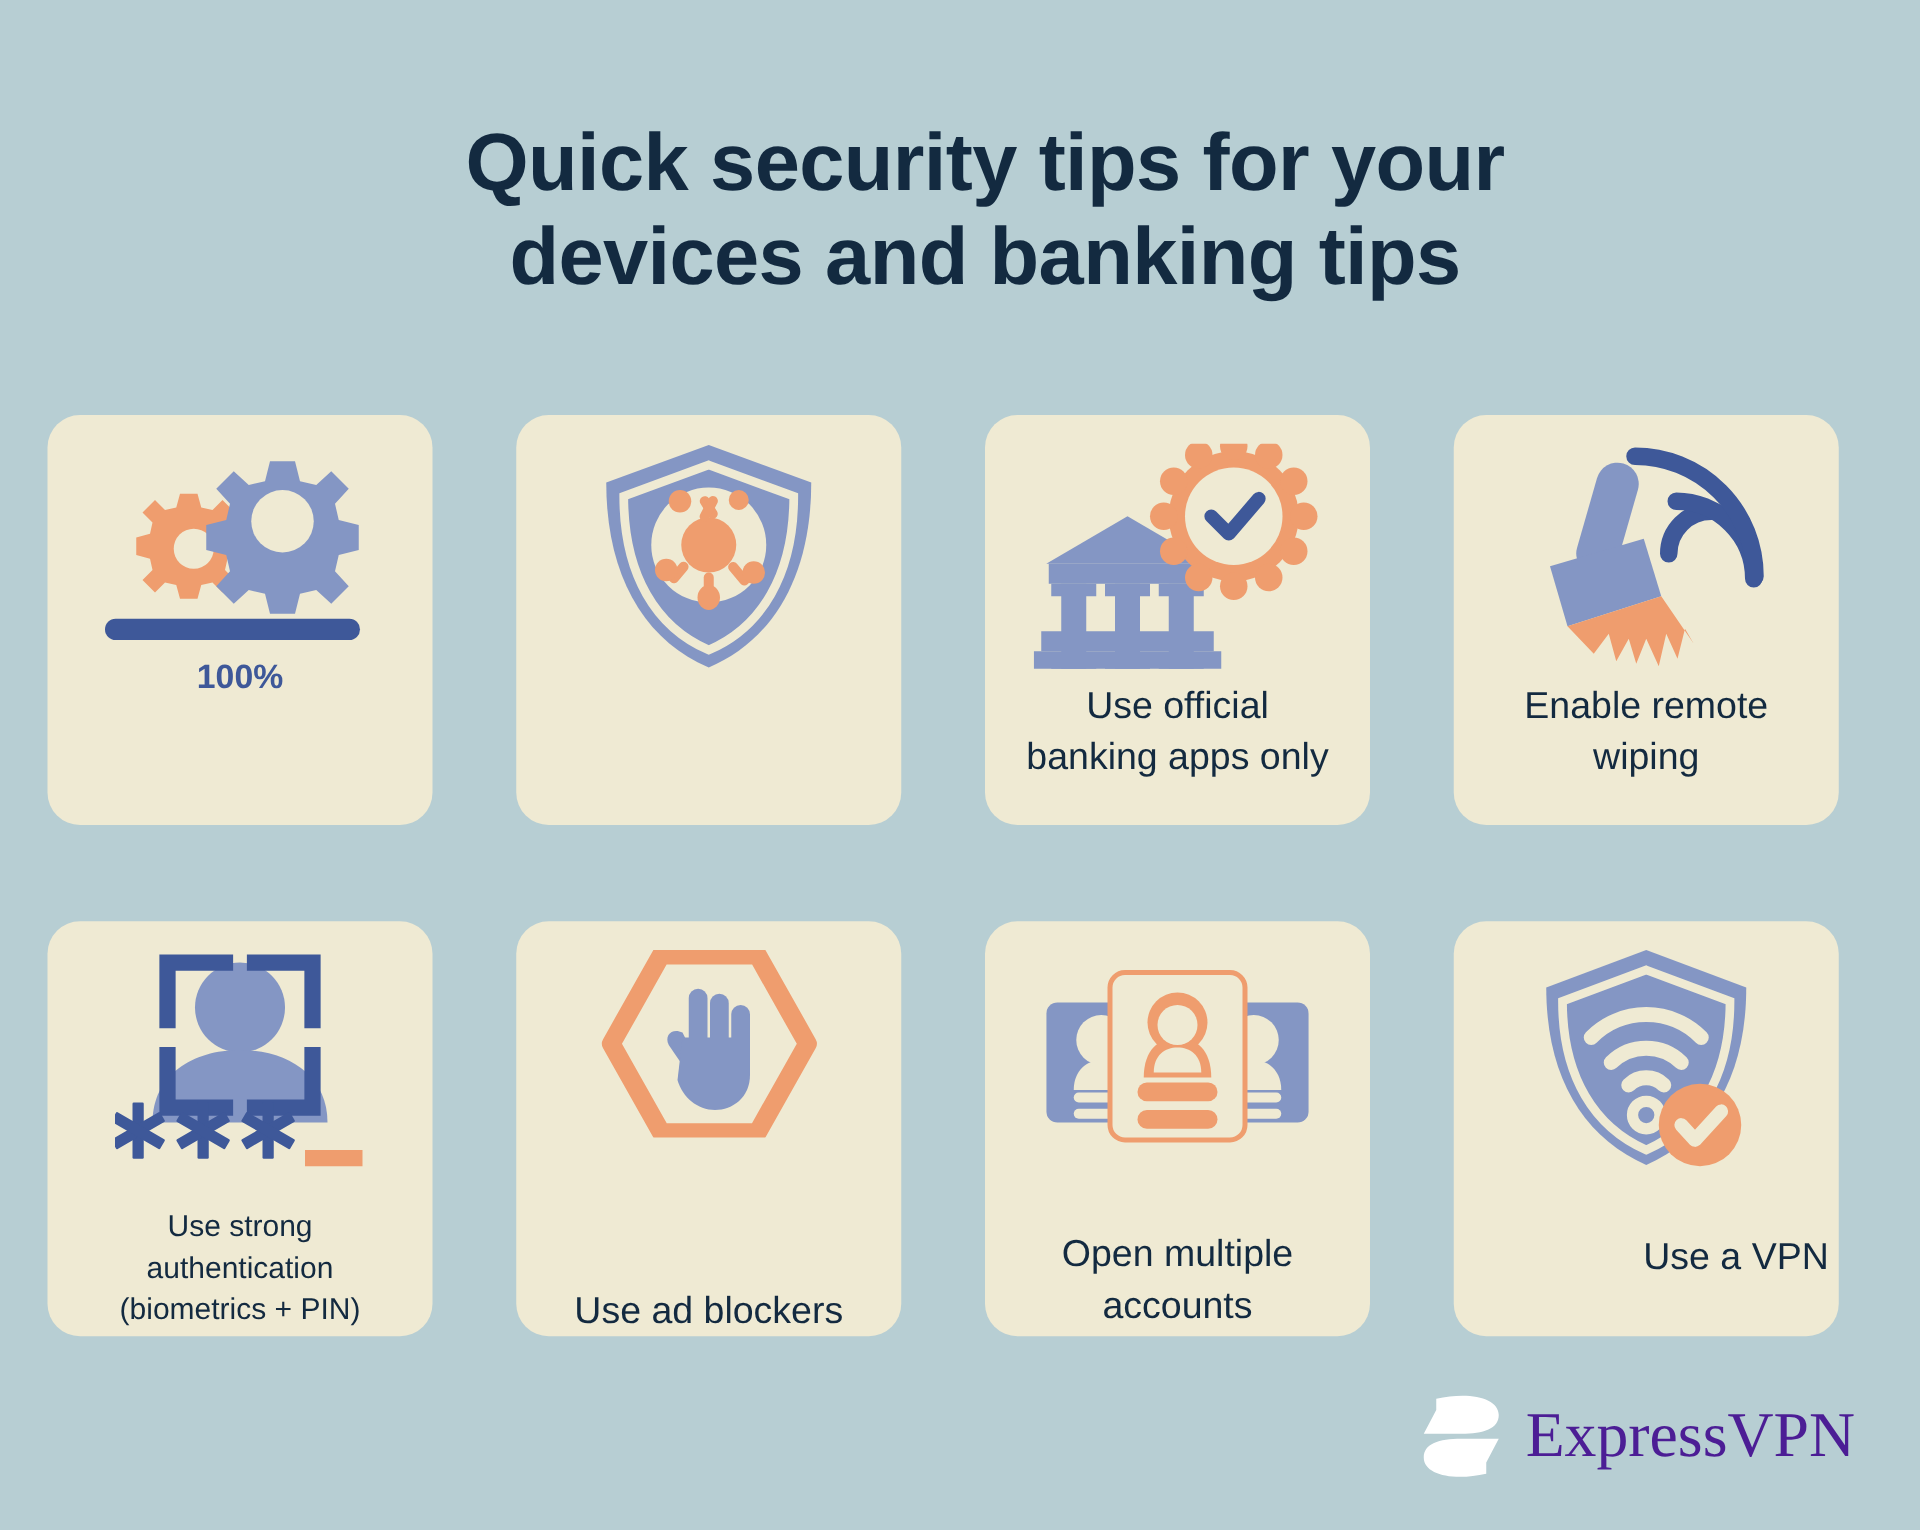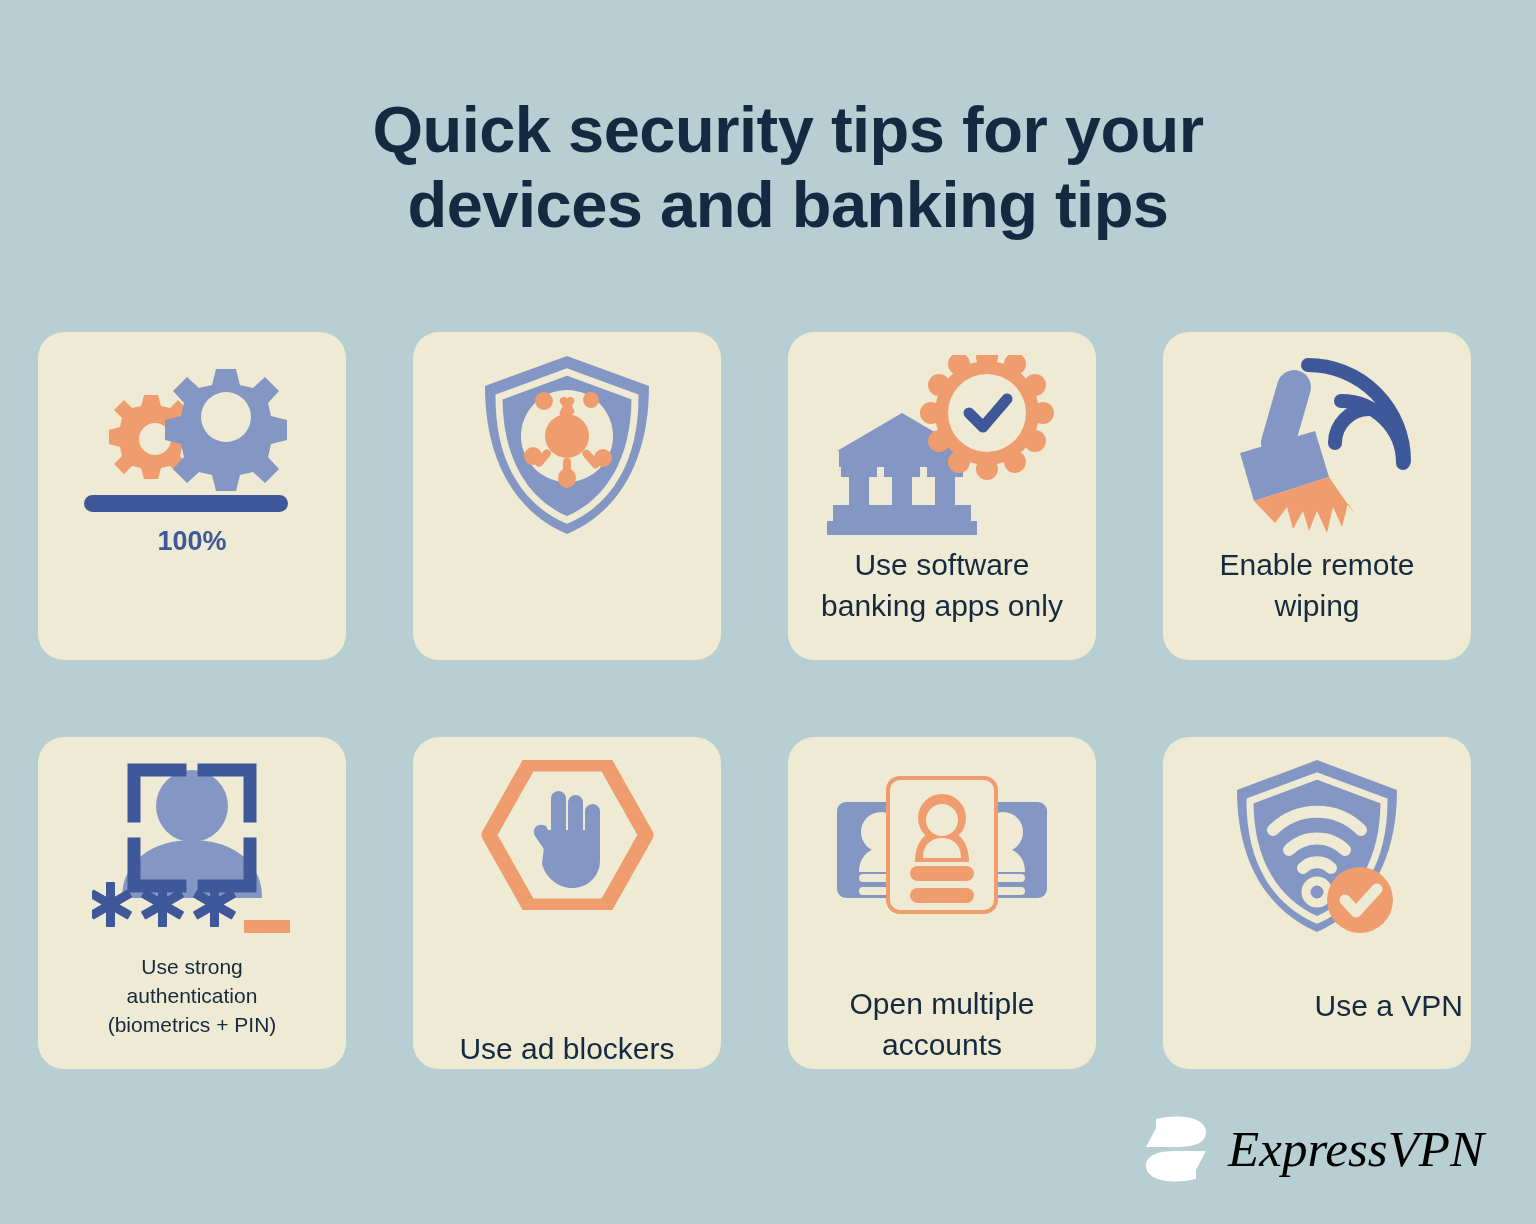--- a/index.html
+++ b/index.html
@@ -76,43 +76,42 @@
   }
 
   
   .row1 .icon-wrap { height: 208px; padding-top: 18px; box-sizing: border-box; }
   .row1 .card-label { margin-top: 4px; }
 
   
   .row2 .icon-wrap { height: 200px; padding-top: 18px; box-sizing: border-box; }
   .row2 .card-label { margin-top: 10px; }
 
-  .card-5 .card-label { margin-top: 16px; font-size: 21px; }
+  .card-5 .card-label { margin-top: 28px; font-size: 24px; }
   .card-6 .card-label { margin-top: 112px; }
   .card-7 .card-label { margin-top: 46px; }
   .card-8 .card-label { margin-top: 48px; text-align: right; }
 
   
   .logo {
     position: absolute;
     right: 52px;
     bottom: 42px;
     display: flex;
     align-items: center;
     gap: 16px;
   }
   .logo-mark { display: block; }
   .logo-text {
-    color: #000000;
+    color: #4c1d95;
     font-family: "Liberation Serif", serif;
     font-size: 51px;
     letter-spacing: 0px;
     line-height: 1;
     white-space: nowrap;
-    font-style: italic;
   }
 </style>
 </head>
 <body>
 
 <div class="page">
 
   <div class="title">
     <span class="title-line">Quick security tips for your</span>
     <span class="title-line">devices and banking tips</span>
@@ -201,21 +200,21 @@
                 <circle cx="104" cy="58" r="11"></circle>
               <circle cx="112" cy="30" r="11"></circle>
                 <circle cx="132" cy="9" r="11"></circle>
             </g>
           </g>
           <circle cx="160" cy="58" r="39" fill="#efead3"></circle>
           <path d="M142 58 L156 72 L180 44" fill="none" stroke="#3e5899" stroke-width="11" stroke-linecap="round" stroke-linejoin="round"></path>
         </svg>
       </div>
       <div class="card-label">
-        <span>Use software</span><br>
+        <span>Use official</span><br>
         <span>banking apps only</span>
       </div>
     </div>
 
     <div class="card row1 card-4">
       <div class="icon-wrap">
         <svg width="200" height="180" viewBox="0 0 200 180">
 
           <g fill="none" stroke="#3e5899" stroke-width="14" stroke-linecap="round">
             <path d="M118 88 A 34 34 0 0 1 152 54"></path>

